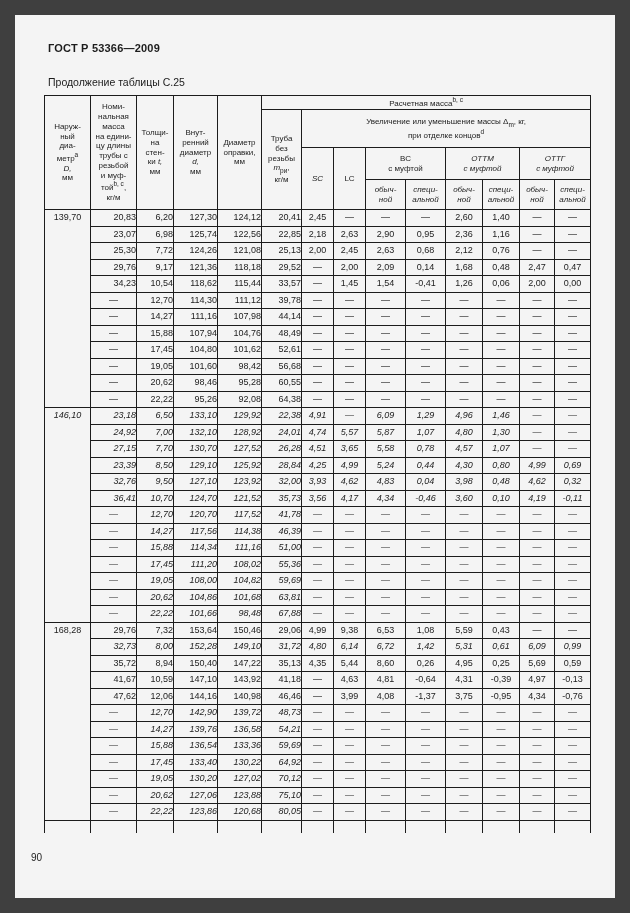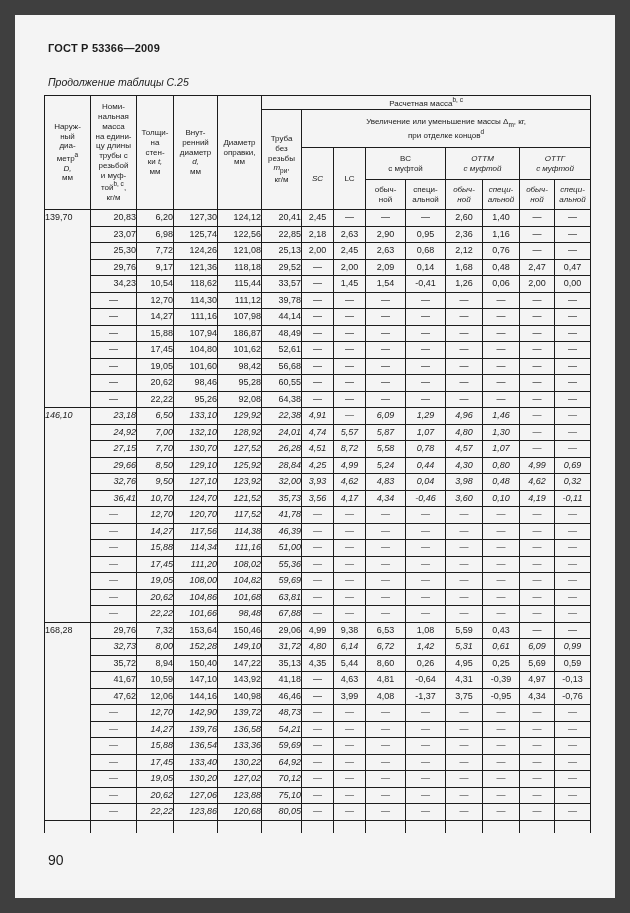--- a/index.html
+++ b/index.html
@@ -13,62 +13,62 @@
   .page{
     position:absolute; left:15px; top:15px; width:600px; height:883px;
     background:#f4f4f4;
   }
   .doc-title{
     position:absolute; left:33px; top:27px;
     font-size:11px; font-weight:bold; letter-spacing:0.2px;
   }
   .table-caption{
     position:absolute; left:33px; top:61px;
-    font-size:10.5px; font-style:italic;
+    font-size:10.5px; 
   }
   table.spec{
     position:absolute; left:29px; top:80px;
     border-collapse:collapse; table-layout:fixed;
     width:546px;
     font-size:9px;
   }
   table.spec td{
     border:1px solid #1c1c1c;
     padding:0; overflow:hidden;
   }
   thead td{
     font-size:8px; line-height:1.22;
     text-align:center; vertical-align:middle;
     padding:1px 1px;
   }
   tr.h1 td{height:13px;margin-left:20px;}
   tr.h2 td{height:37px;}
   tr.h3 td{height:31px;}
-  tr.h4 td{height:29px;}
+  tr.h4 td{height:29px;font-style:italic;}
   tbody td{
     height:15.5px; line-height:15.5px;
     white-space:nowrap;
   }
   .pre{white-space:pre-line;}
   .num{text-align:right; padding-right:5px;}
   .ctr{text-align:center;}
   .dash{text-align:center;}
   .it{font-style:italic;}
   .diam{
-    text-align:left; vertical-align:top;
+    text-align:center; vertical-align:top;
     padding-top:2px; line-height:14px; font-size:9px;
   }
   tr.open-row td{
     height:12px;
     border-bottom:none;
     border-top:1px solid #1c1c1c;
   }
   .page-number{
-    position:absolute; left:33px; top:837px;
-    font-size:14px;
+    position:absolute; left:16px; top:837px;
+    font-size:10px;
   }
   sup,sub{font-size:6.5px;}
 </style>
 </head>
 <body>
 
 <div class="page">
 
   <div class="doc-title">ГОСТ Р 53366—2009</div>
   <div class="table-caption">Продолжение таблицы С.25</div>
@@ -251,21 +251,21 @@
           <td class="dash">—</td>
           <td class="dash">—</td>
           <td class="dash">—</td>
           <td class="dash">—</td>
           <td class="dash">—</td>
         </tr>
         <tr>
           <td class="dash">—</td>
           <td class="num">15,88</td>
           <td class="num">107,94</td>
-          <td class="num">186,87</td>
+          <td class="num">104,76</td>
           <td class="num">48,49</td>
           <td class="dash">—</td>
           <td class="dash">—</td>
           <td class="dash">—</td>
           <td class="dash">—</td>
           <td class="dash">—</td>
           <td class="dash">—</td>
           <td class="dash">—</td>
           <td class="dash">—</td>
         </tr>
@@ -360,30 +360,30 @@
           <td class="dash it">—</td>
           <td class="dash it">—</td>
         </tr>
         <tr>
           <td class="num it">27,15</td>
           <td class="num it">7,70</td>
           <td class="num it">130,70</td>
           <td class="num it">127,52</td>
           <td class="num it">26,28</td>
           <td class="ctr it">4,51</td>
-          <td class="ctr it">8,72</td>
+          <td class="ctr it">3,65</td>
           <td class="ctr it">5,58</td>
           <td class="ctr it">0,78</td>
           <td class="ctr it">4,57</td>
           <td class="ctr it">1,07</td>
           <td class="dash it">—</td>
           <td class="dash it">—</td>
         </tr>
         <tr>
-          <td class="num it">29,66</td>
+          <td class="num it">23,39</td>
           <td class="num it">8,50</td>
           <td class="num it">129,10</td>
           <td class="num it">125,92</td>
           <td class="num it">28,84</td>
           <td class="ctr it">4,25</td>
           <td class="ctr it">4,99</td>
           <td class="ctr it">5,24</td>
           <td class="ctr it">0,44</td>
           <td class="ctr it">4,30</td>
           <td class="ctr it">0,80</td>

